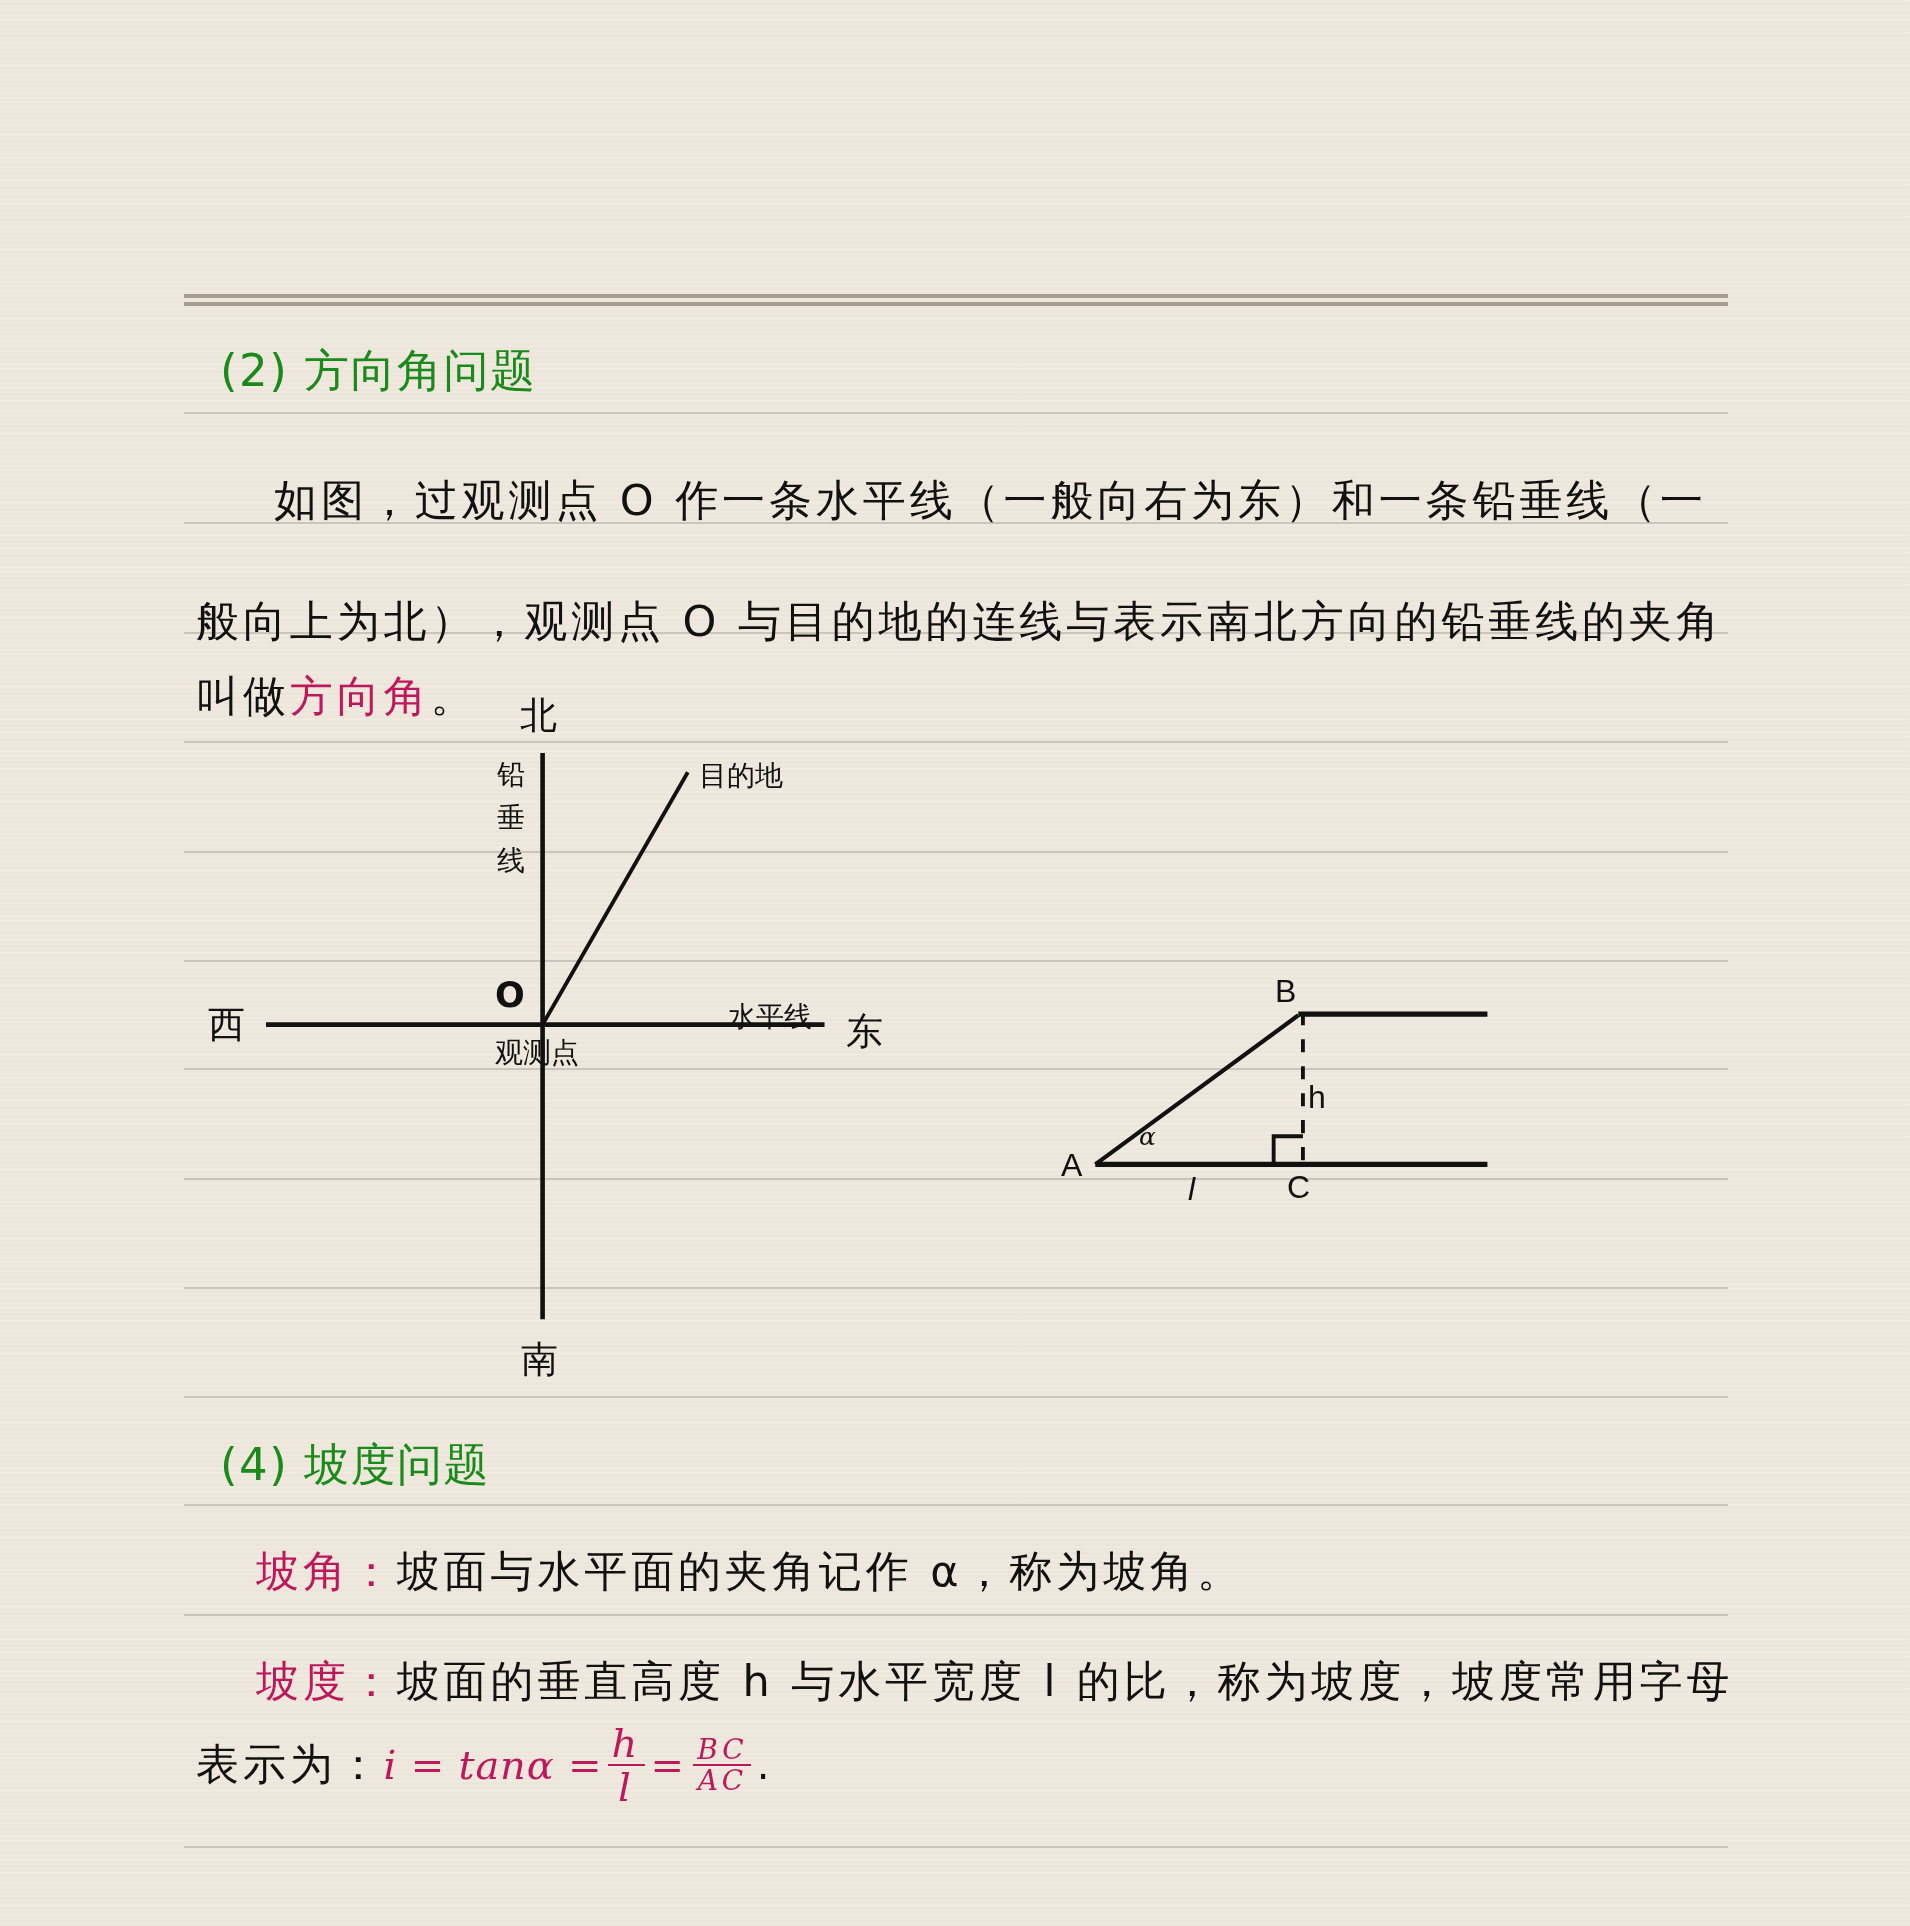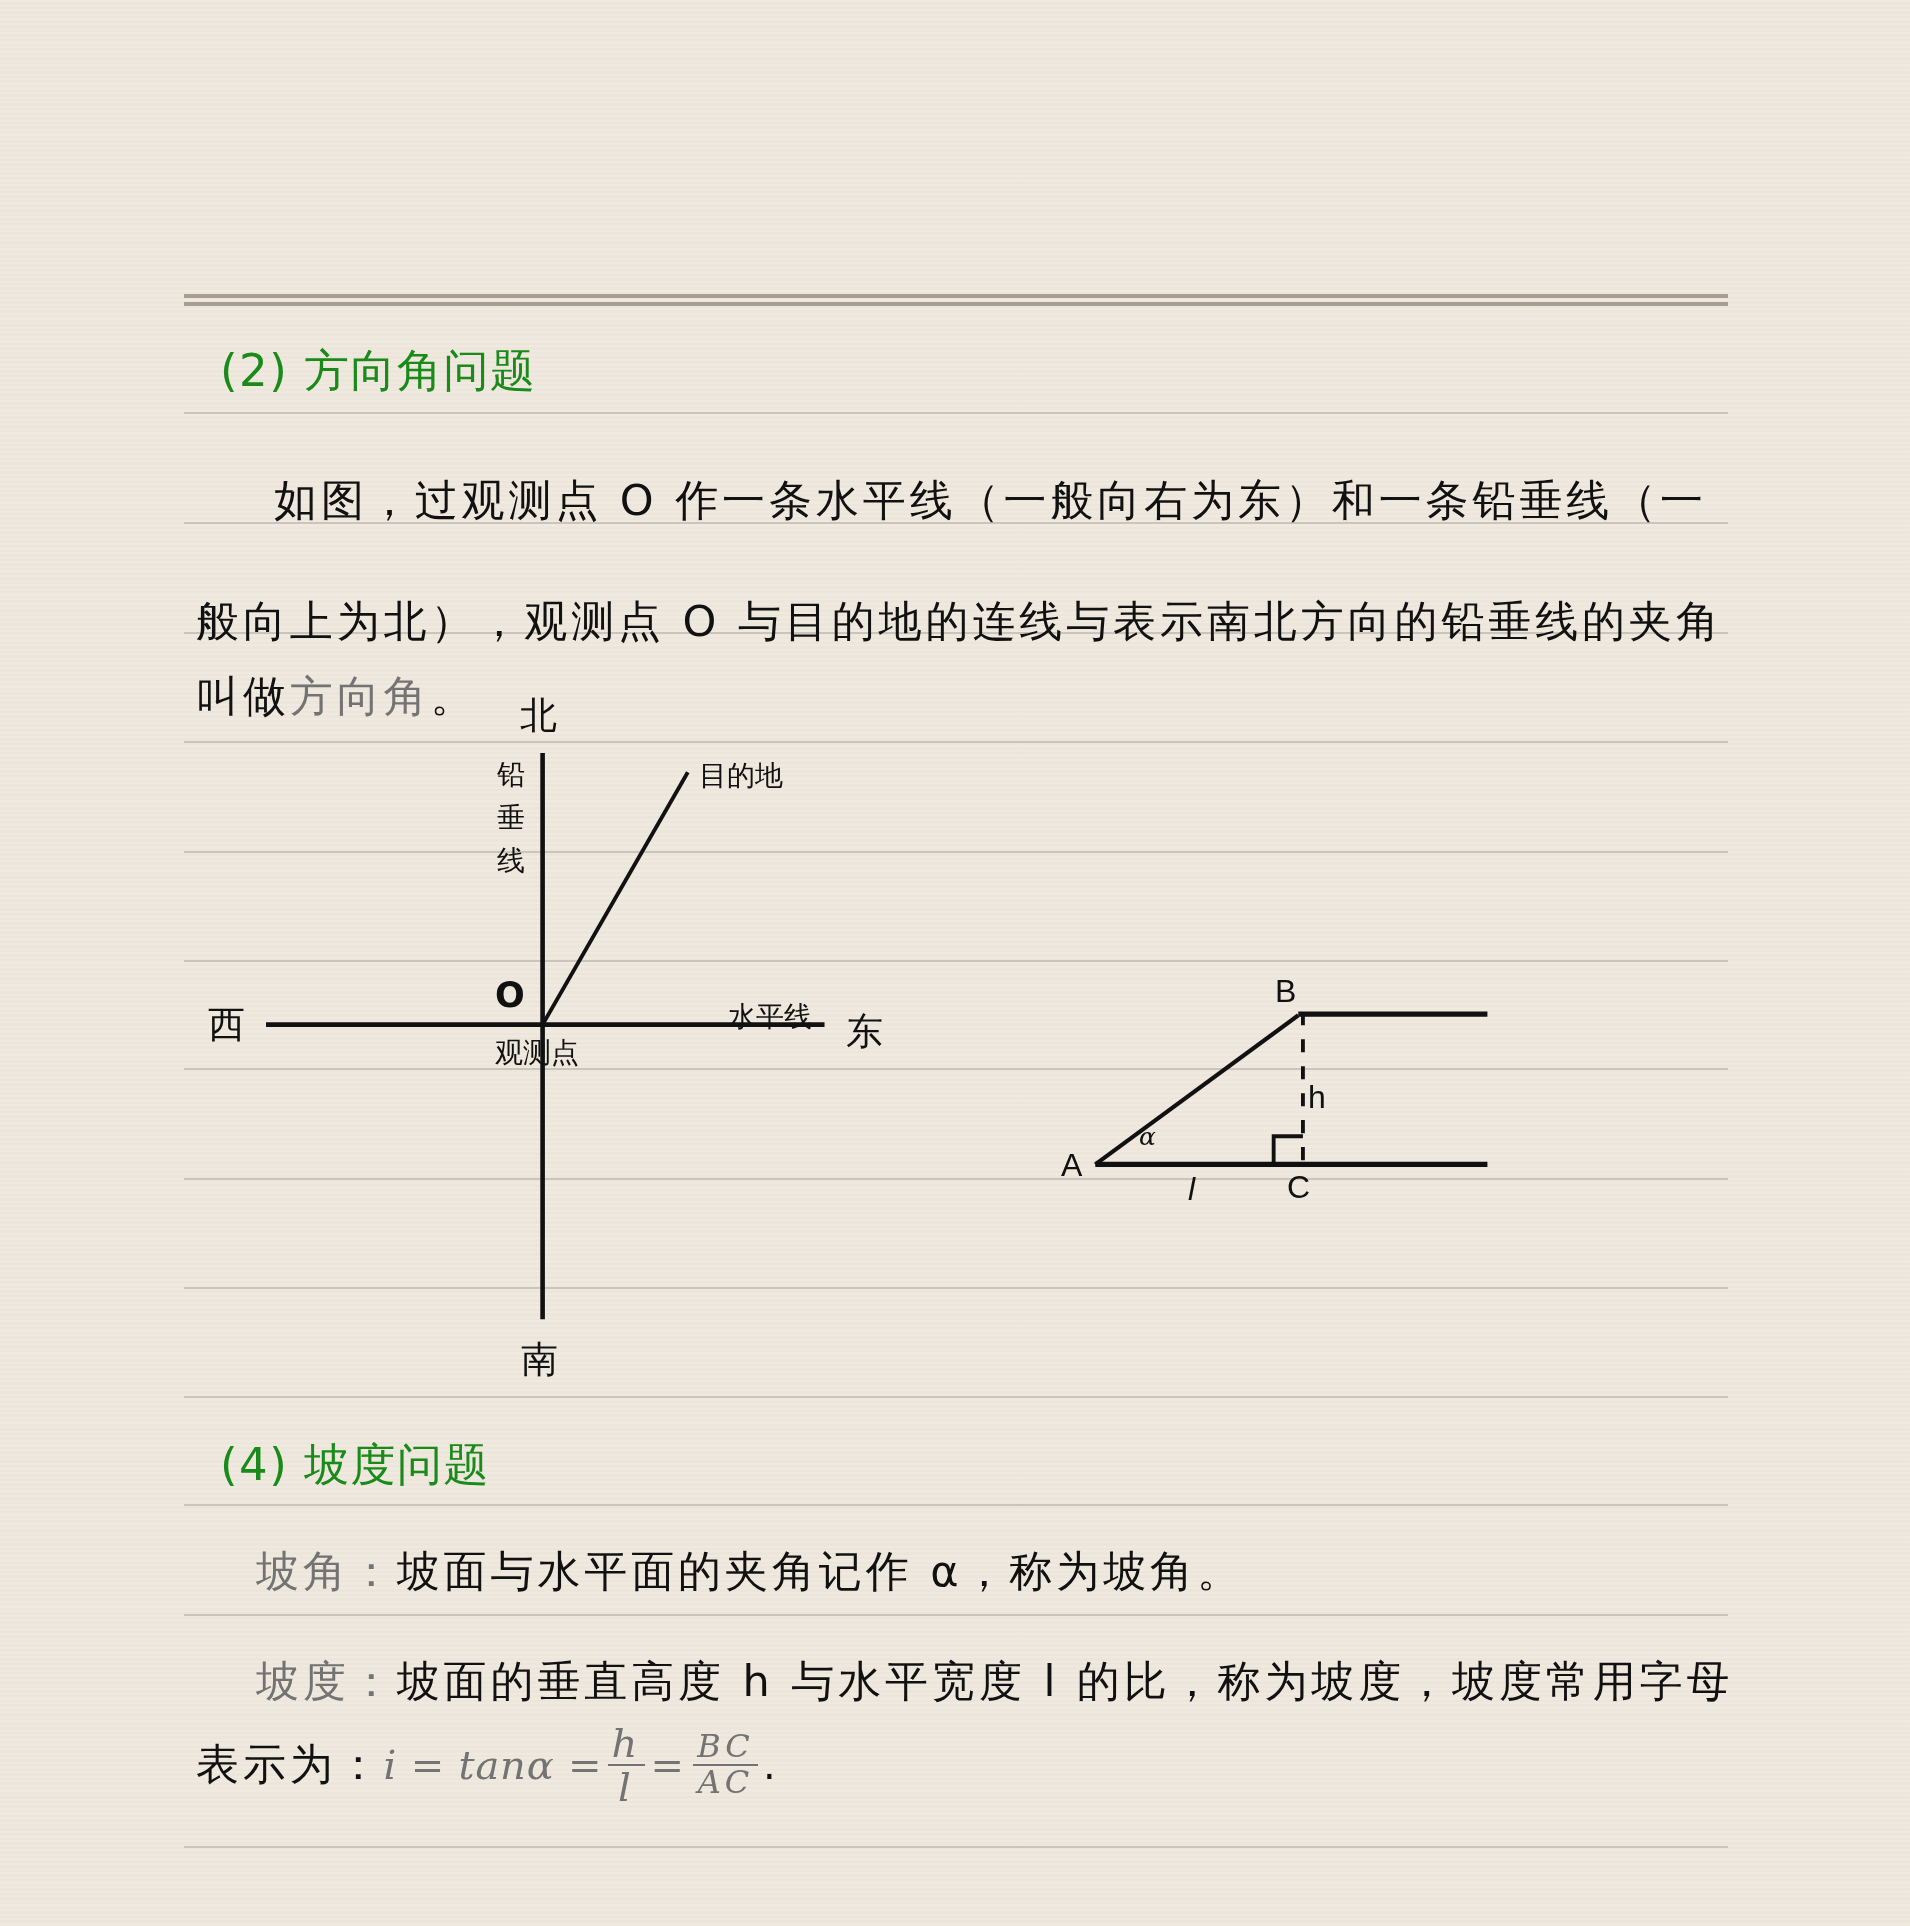--- a/index.html
+++ b/index.html
@@ -11,21 +11,21 @@
   }
   .paper-texture {
     position: absolute; inset: 0;
     background: repeating-linear-gradient(180deg, rgba(255,255,255,0.06) 0px, rgba(255,255,255,0.06) 2.3px, rgba(0,0,0,0.012) 2.3px, rgba(0,0,0,0.012) 4.6px);
   }
   .rule { position: absolute; left: 184px; width: 1544px; height: 1.5px; background: #c9c4bc; }
   .rule.thick { height: 3.5px; background: #a79d91; }
   .abs { position: absolute; white-space: nowrap; }
   .heading { font-size: 45px; color: #1a8a1a; letter-spacing: 1.5px; }
   .body-text { font-size: 43px; color: #111; letter-spacing: 3.9px; }
-  .red { color: #737373; }
+  .red { color: #be185d; }
   .math { font-family: "DejaVu Serif", serif; font-style: italic; }
   .frac { display: inline-block; vertical-align: middle; text-align: center; margin: 0 5.4px; }
   .frac .num, .frac .den { display: block; line-height: 1.05; padding: 0 3.9px; }
   .frac .num { border-bottom: 2.7px solid currentColor; }
   .label-sm { font-size: 28px; }
   .label-md { font-size: 37px; }
   .diagram-label { font-family: "Liberation Sans", sans-serif; font-size: 32px; }
   svg { position: absolute; left: 0; top: 0; }
 </style>
 </head>
@@ -107,19 +107,19 @@
 </div>
 
 <div class="abs body-text" style="left:196px; top:1722px; display:flex; align-items:center;">
   <span>表示为：</span>
   <span class="red math" style="font-size:40px; letter-spacing:0.8px;font-style:italic;">i = tanα =</span>
   <span class="frac red math" style="font-size:40px;">
     <span class="num">h</span>
     <span class="den">l</span>
   </span>
   <span class="red math" style="font-size:40px;">=</span>
-  <span class="frac red math" style="font-size:32px;">
+  <span class="frac red math" style="font-size:28px;">
     <span class="num">BC</span>
     <span class="den">AC</span>
   </span>
   <span style="font-size:40px;">.</span>
 </div>
 
 
 </body></html>

